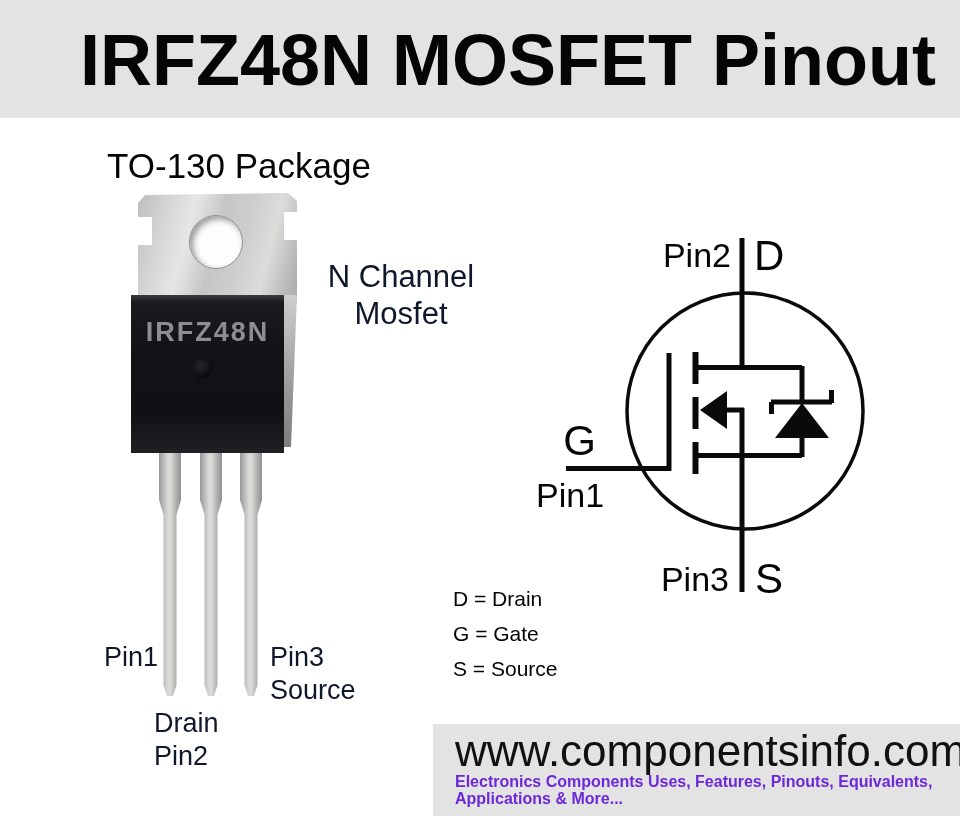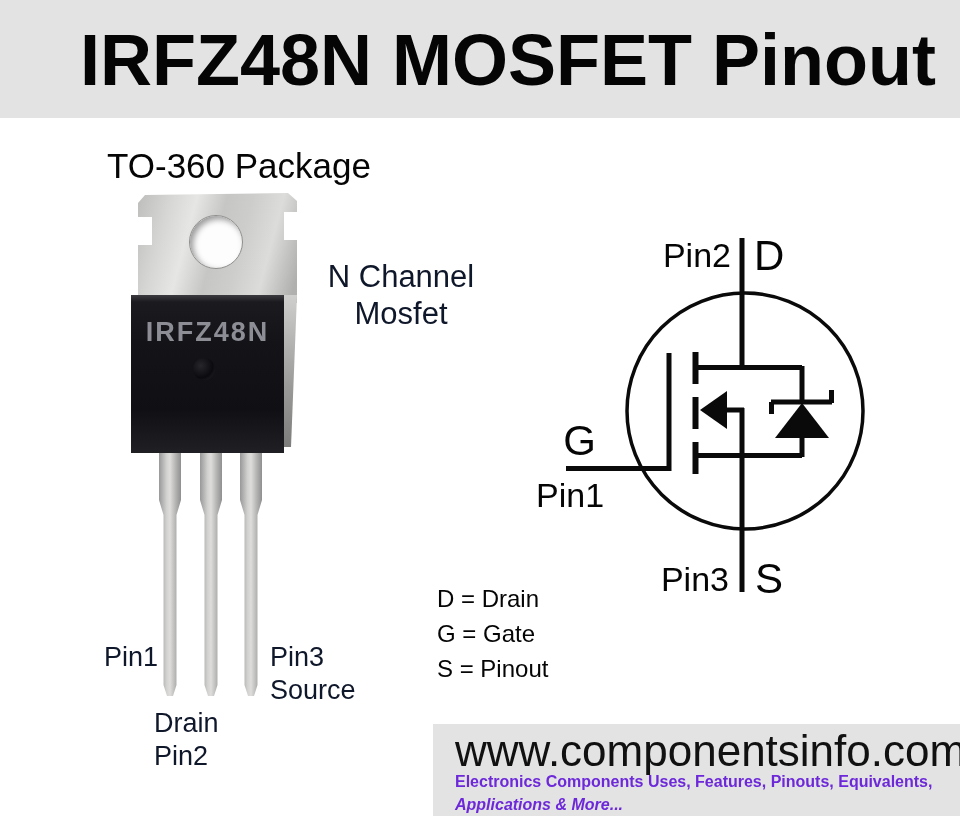--- a/index.html
+++ b/index.html
@@ -68,41 +68,41 @@
   #channel-type-label{left:310px;top:258px;width:182px;text-align:center;font-size:31px;line-height:37px;}
 
   
   #mosfet-svg{left:500px;top:230px;}
   #mosfet-svg text{font-family:"Liberation Sans", sans-serif;fill:#050505;}
   .sym-line{stroke:var(--ink);stroke-width:5;fill:none;}
   .sym-thin{stroke:var(--ink);stroke-width:3.5;fill:none;}
   .sym-dash{stroke:var(--ink);stroke-width:6;fill:none;}
   .sym-fill{fill:var(--ink);stroke:none;}
 
-  .legend-line{left:437px;font-size:24px;line-height:30px;white-space:nowrap;}
+  .legend-line{left:453px;font-size:21px;line-height:30px;white-space:nowrap;}
   #legend-0{top:584px;}
   #legend-1{top:619px;}
   #legend-2{top:654px;}
 
   
   #footer-banner{left:433px;top:724px;width:527px;height:112px;background:var(--banner);}
   #website-url{left:22px;top:3px;font-size:44px;line-height:48px;color:#111;white-space:nowrap;}
   .tagline{left:22px;font-size:16px;font-weight:bold;line-height:17.5px;color:#6d28d9;white-space:nowrap;}
   #tagline-1{top:49px;}
-  #tagline-2{top:72px;font-style:italic;}
+  #tagline-2{top:66px;}
 </style>
 </head>
 <body>
 
 <div id="page">
 
   <div class="abs" id="top-banner"></div>
   <div class="abs" id="page-title">IRFZ48N MOSFET Pinout</div>
 
-  <div class="abs" id="pkg-heading">TO-360 Package</div>
+  <div class="abs" id="pkg-heading">TO-130 Package</div>
 
   <div class="abs metal-tab"></div>
   <div class="abs mounting-hole"></div>
   <div class="abs tab-side-edge"></div>
   <div class="abs package-body">
     <div class="abs chip-label">IRFZ48N</div>
     <div class="abs mold-indent"></div>
   </div>
   <div class="abs leg" id="leg-gate"></div>
   <div class="abs leg" id="leg-drain"></div>
@@ -154,21 +154,21 @@
     <text x="731" y="267" font-size="34" text-anchor="end">Pin2</text>
     <text x="754" y="270" font-size="42">D</text>
     <text x="596" y="455" font-size="42" text-anchor="end">G</text>
     <text x="536" y="507" font-size="34">Pin1</text>
     <text x="729" y="591" font-size="34" text-anchor="end">Pin3</text>
     <text x="755" y="593" font-size="42">S</text>
   </svg>
 
   <div class="abs legend-line" id="legend-0">D = Drain</div>
   <div class="abs legend-line" id="legend-1">G = Gate</div>
-  <div class="abs legend-line" id="legend-2">S = Pinout</div>
+  <div class="abs legend-line" id="legend-2">S = Source</div>
 
   <div class="abs" id="footer-banner">
     <div class="abs" id="website-url">www.componentsinfo.com</div>
     <div class="abs tagline" id="tagline-1">Electronics Components Uses, Features, Pinouts, Equivalents,</div>
     <div class="abs tagline" id="tagline-2">Applications &amp; More...</div>
   </div>
 
 </div>
 
 </body></html>

